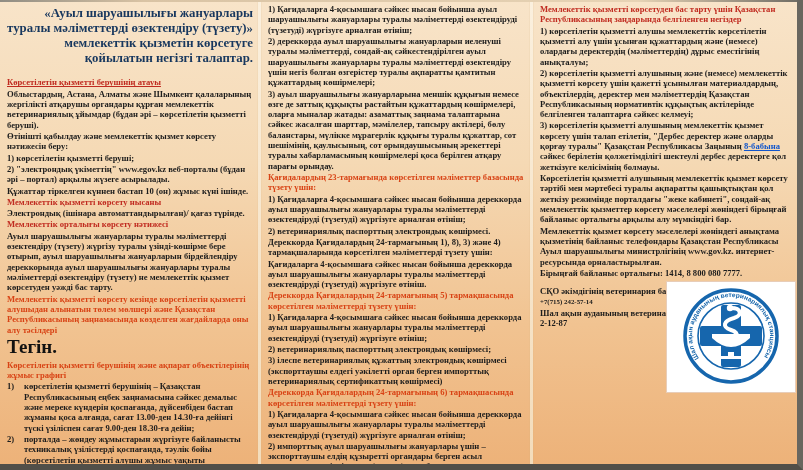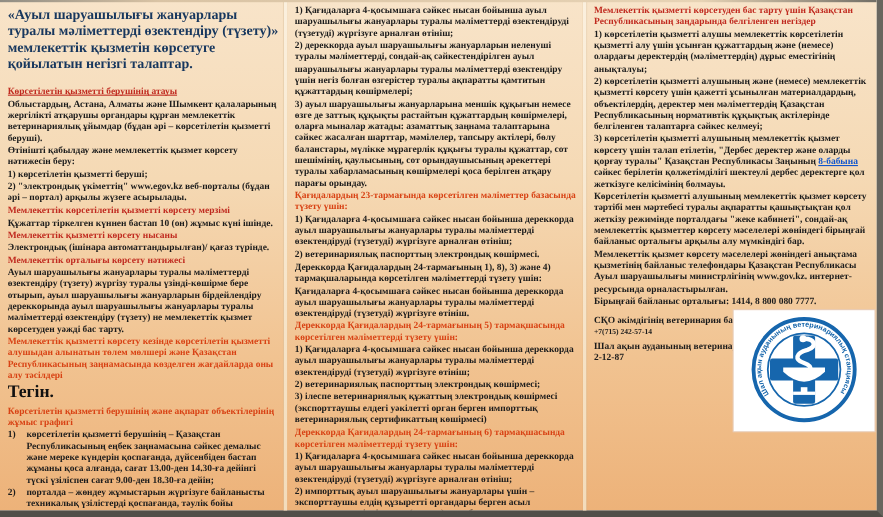--- a/index.html
+++ b/index.html
@@ -17,27 +17,27 @@
   }
   .col{position:absolute;top:4px;overflow:hidden;height:460px;}
   .col-left{left:7px;width:246px;}
   .col-mid{left:268px;width:258px;}
   .col-right{left:540px;width:250px;}
   .divider{position:absolute;top:0;width:3px;height:470px;background:linear-gradient(180deg,#fbf0de,#f3dcbb);box-shadow:0 0 1px #c9a97f;}
   .divider.d1{left:258px;}
   .divider.d2{left:530px;}
   p{margin:0 0 1px 0;font-size:8.6px;line-height:1.2;}
   .title{
-    margin:2px 0 3px 0;text-align:left;
+    margin:2px 0 3px 0;text-align:right;
     font-size:12.8px;line-height:1.18;color:#17375e;font-weight:bold;
   }
   .h{color:#c02b20;}
   .h.bright{color:#d84315;}
   .u{text-decoration:underline;margin-top:11px;}
-  .free{font-size:16px;line-height:1.1;margin:2px 0 2px 0;color:#111;}
+  .free{font-size:19px;line-height:1.1;margin:2px 0 2px 0;color:#111;}
   .sched{display:flex;margin:0 0 1px 0;}
   .sched .num{flex:0 0 17px;font-size:8.6px;line-height:1.2;}
   .sched .txt{flex:1;font-size:8.6px;line-height:1.2;}
   a.doclink{color:#1155cc;text-decoration:underline;cursor:pointer;}
   .small-phone{font-size:6.9px;}
   .contacts{margin-top:8px;}
   .logo-box{
     position:absolute;left:667px;top:282px;width:128px;height:110px;
     background:#ffffff;box-shadow:0 0 0 1px #e8cdb8;
   }
@@ -51,21 +51,20 @@
   <div class="col col-left">
     <h1 class="title">«Ауыл шаруашылығы жануарлары туралы мәліметтерді өзектендіру (түзету)» мемлекеттік қызметін көрсетуге қойылатын негізгі талаптар.</h1>
 
     <p class="h u">Көрсетілетін қызметті берушінің атауы</p>
     <p>Облыстардың, Астана, Алматы және Шымкент қалаларының жергілікті атқарушы органдары құрған мемлекеттік ветеринариялық ұйымдар (бұдан әрі – көрсетілетін қызметті беруші).</p>
 
     <p>Өтінішті қабылдау және мемлекеттік қызмет көрсету нәтижесін беру:</p>
     <p>1) көрсетілетін қызметті беруші;</p>
     <p>2) "электрондық үкіметтің" www.egov.kz веб-порталы (бұдан әрі – портал) арқылы жүзеге асырылады.</p>
 
-    <p class="h">Мемлекеттік көрсетілетін қызметті көрсету мерзімі</p>
     <p>Құжаттар тіркелген күннен бастап 10 (он) жұмыс күні ішінде.</p>
 
     <p class="h">Мемлекеттік қызметті көрсету нысаны</p>
     <p>Электрондық (ішінара автоматтандырылған)/ қағаз түрінде.</p>
 
     <p class="h">Мемлекеттік орталығы көрсету нәтижесі</p>
     <p>Ауыл шаруашылығы жануарлары туралы мәліметтерді өзектендіру (түзету) жүргізу туралы үзінді-көшірме бере отырып, ауыл шаруашылығы жануарларын бірдейлендіру дереккорында ауыл шаруашылығы жануарлары туралы мәліметтерді өзектендіру (түзету) не мемлекеттік қызмет көрсетуден уәжді бас тарту.</p>
 
     <p class="h bright">Мемлекеттік қызметті көрсету кезінде көрсетілетін қызметті алушыдан алынатын төлем мөлшері және Қазақстан Республикасының заңнамасында көзделген жағдайларда оны алу тәсілдері</p>
     <p class="free">Тегін.</p>

